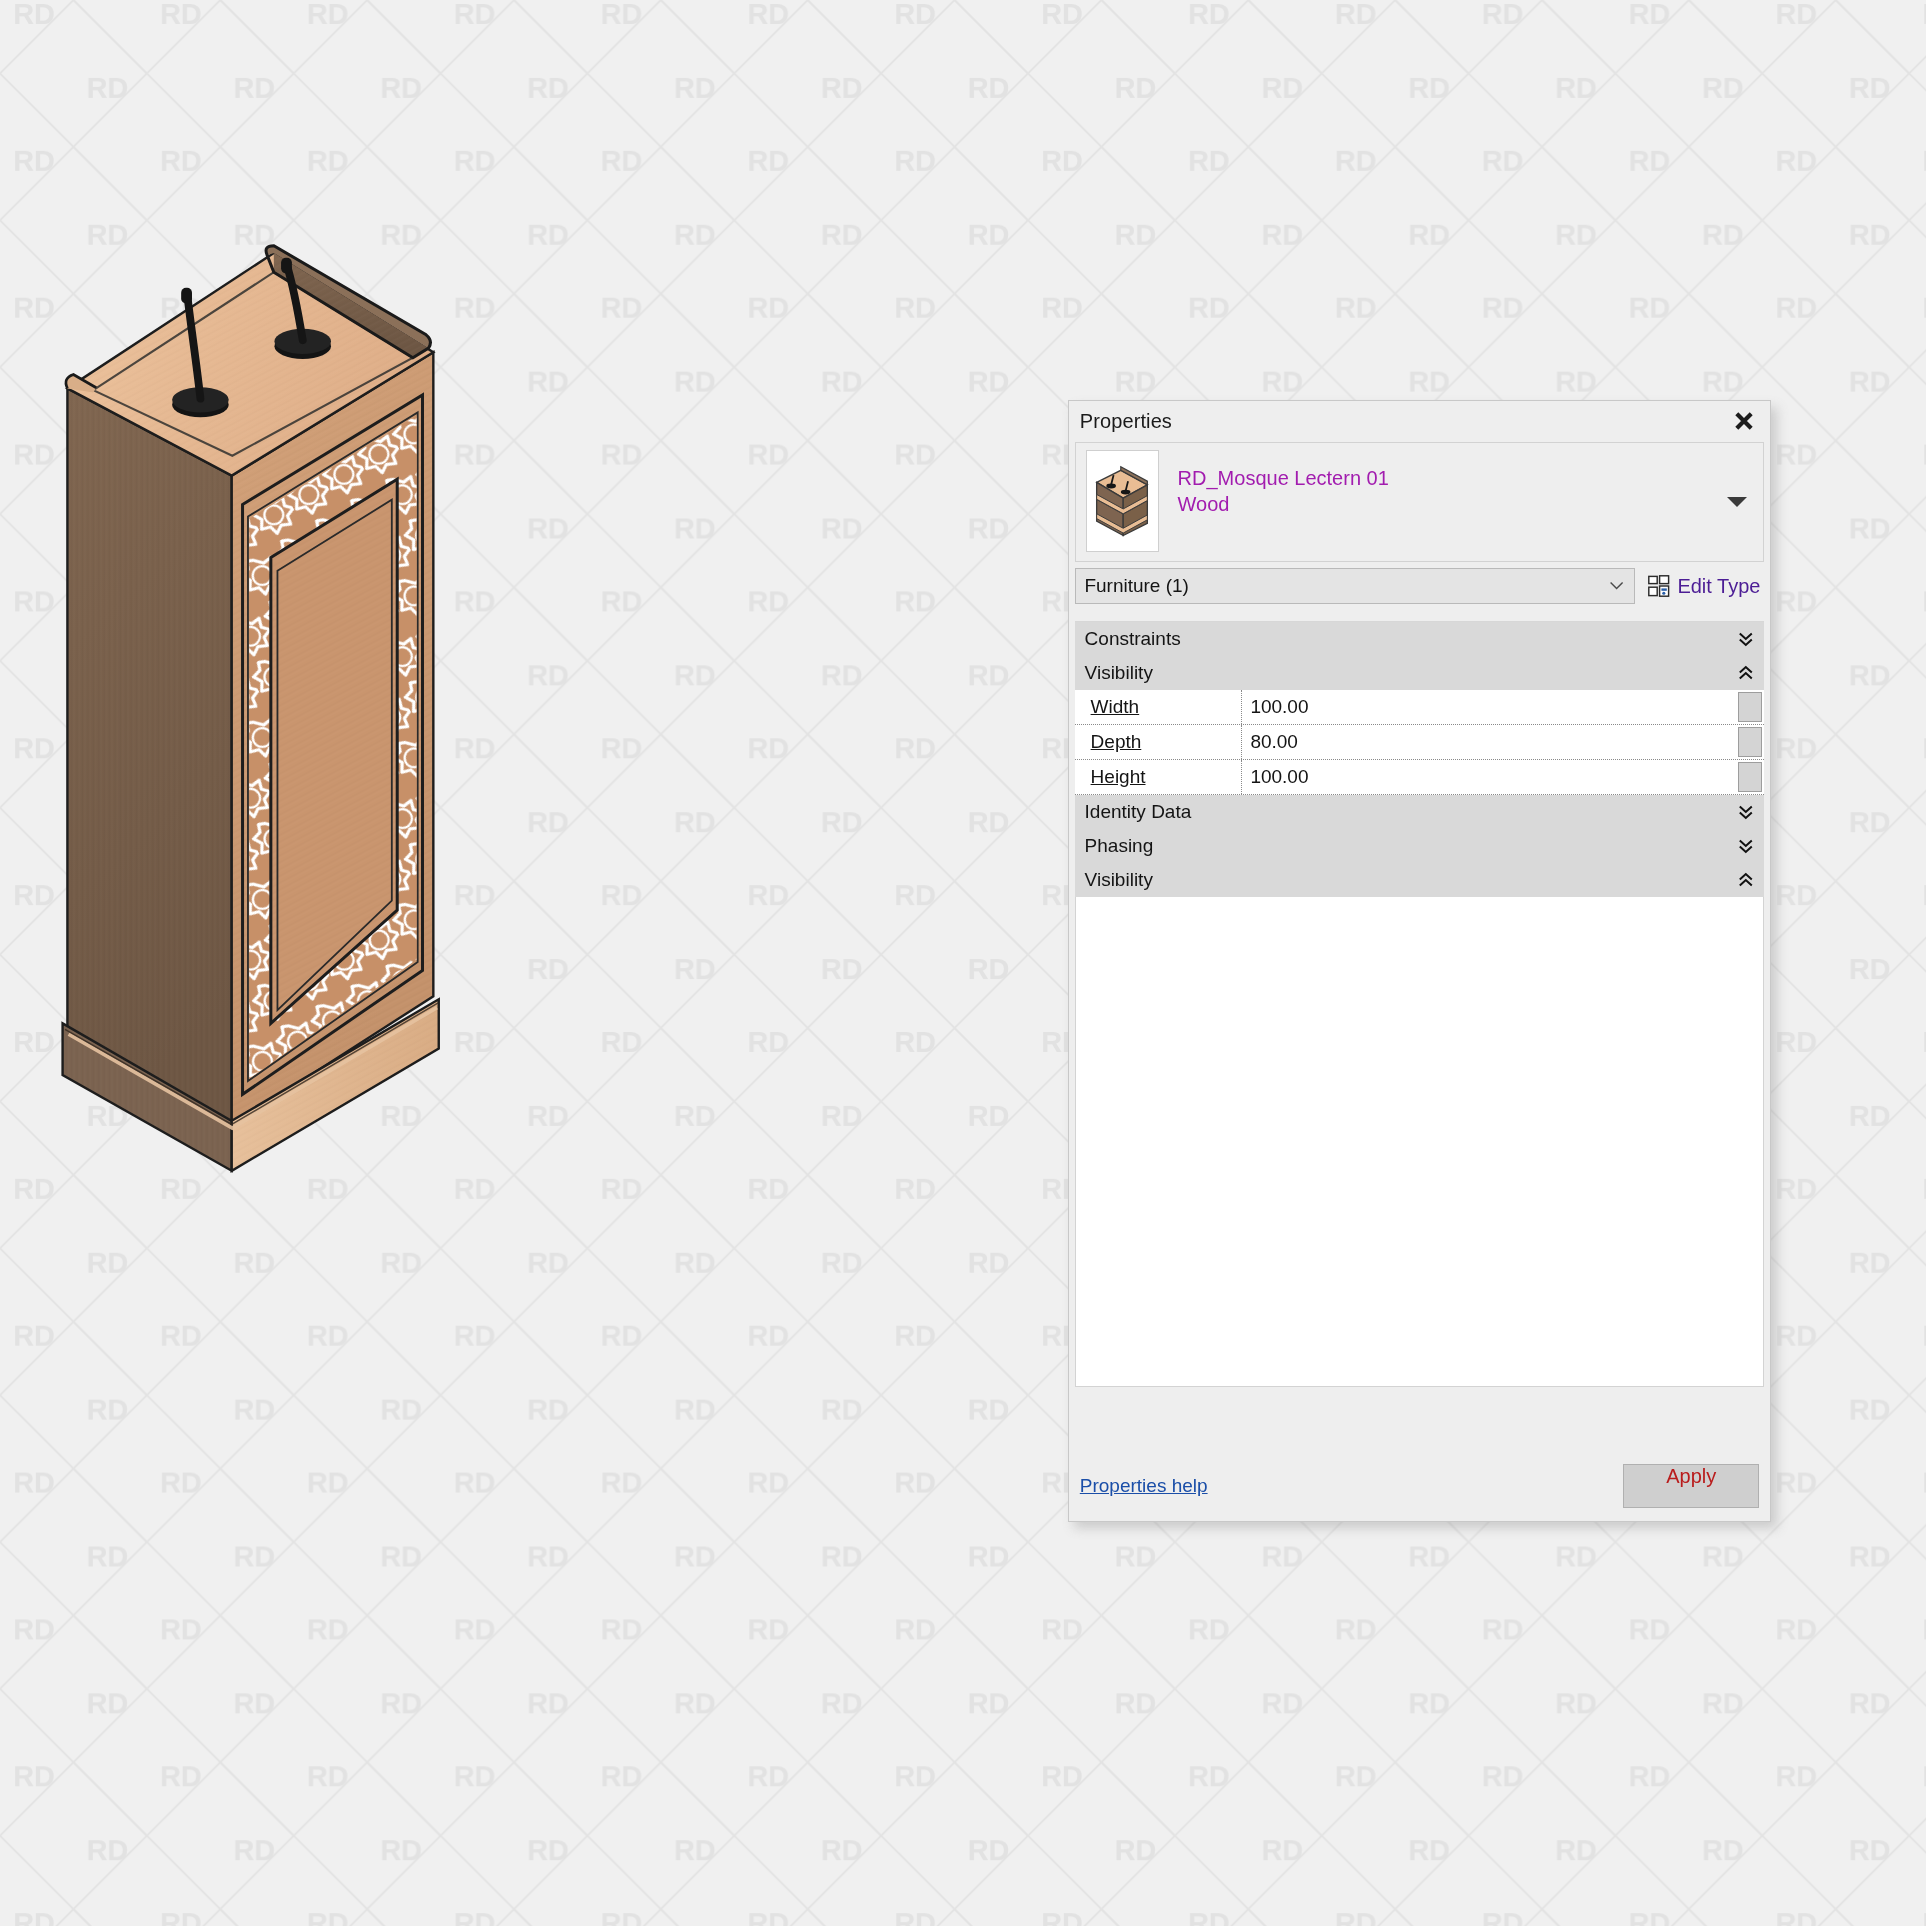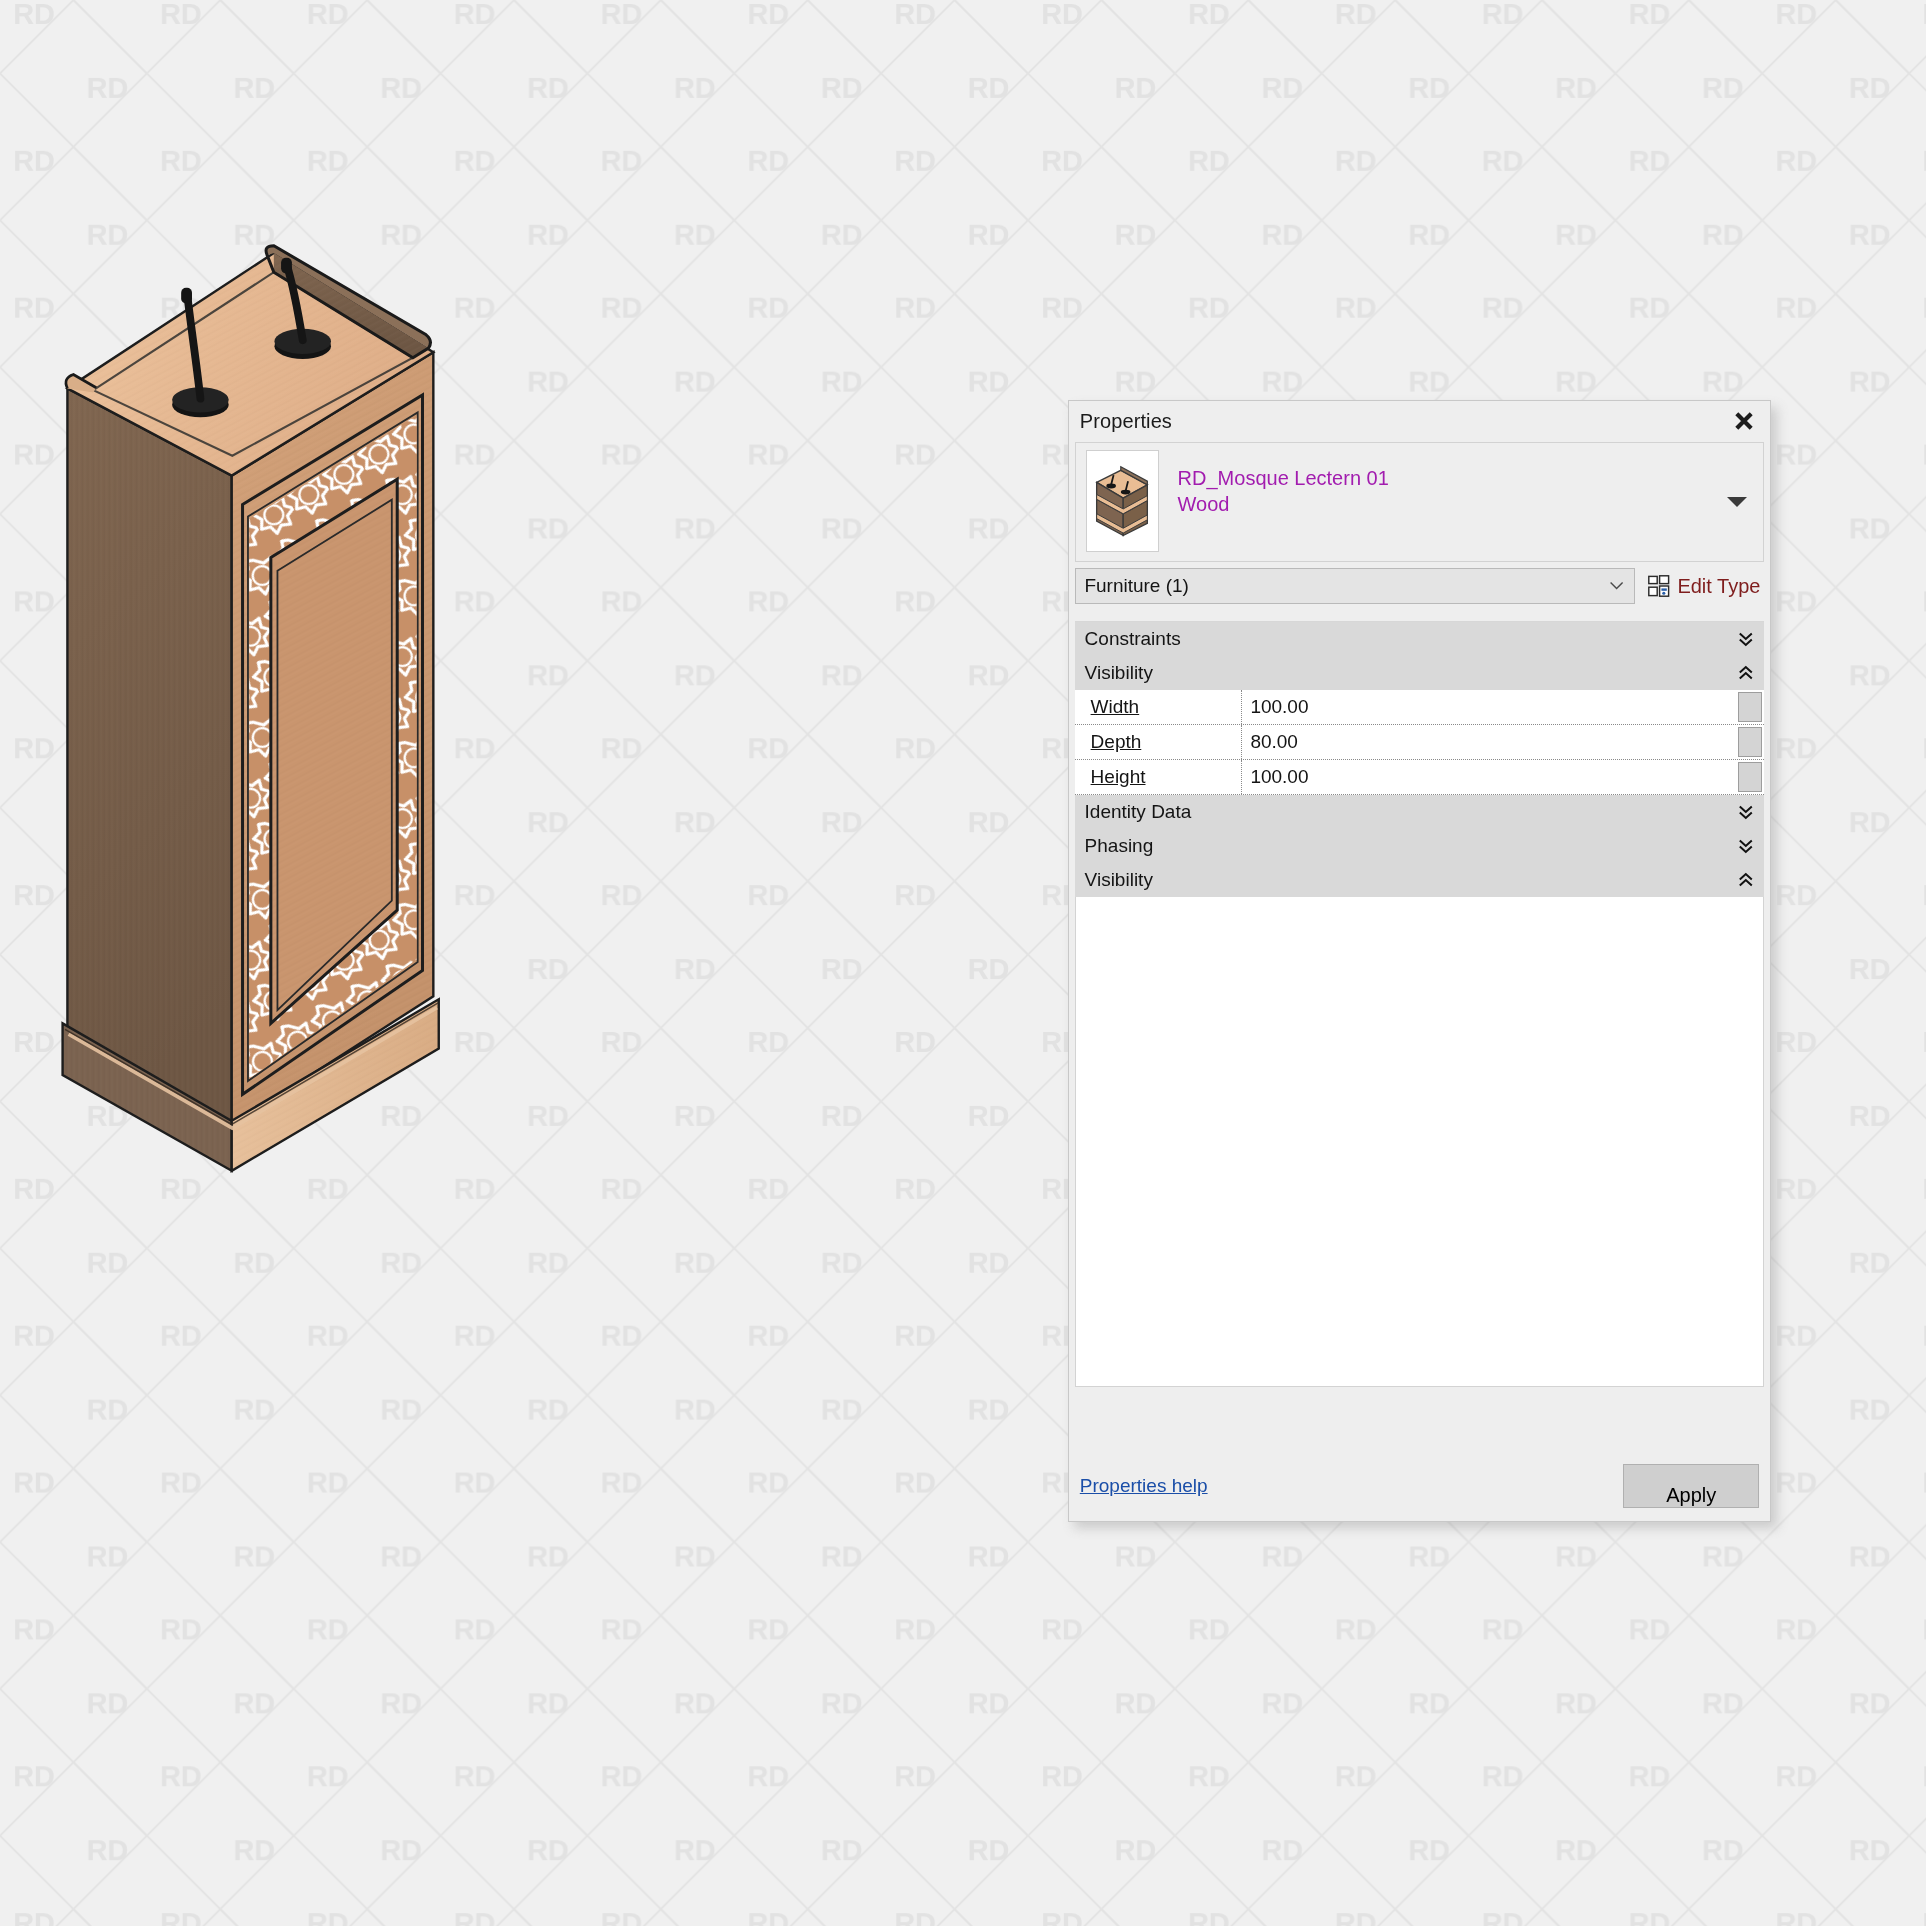--- a/index.html
+++ b/index.html
@@ -111,21 +111,21 @@
     color:#555;
   }
   .pp-edit-type{
     flex:0 0 auto;
     display:flex;align-items:center;gap:6px;
     margin-left:8.4px;
     padding:0 3.6px;
     cursor:pointer;
   }
   .pp-edit-type-label{
-    font-size:20px;color:#7f1d1d;
+    font-size:20px;color:#4c1d95;
   }
 
   
   .pp-grid{
     margin:17px 6px 0 6px;
     border-top:0.6px solid #d7d7d7;
   }
   .pp-group{
     height:34px;
     background:#d9d9d9;
@@ -201,23 +201,23 @@
   .pp-help{
     font-size:19px;color:#1a4ea8;
     text-decoration:underline;
     cursor:pointer;
   }
   .pp-apply{
     margin-left:auto;
     width:134px;height:42px;
     background:#cfcfcf;
     border:0.6px solid #b0b0b0;
-    color:#000000;
+    color:#b91c1c;
     font-size:20px;
-    display:flex;align-items:flex-end;justify-content:center;
+    display:flex;align-items:flex-start;justify-content:center;
     cursor:default;
   }
 </style>
 </head>
 <body>
 
 <svg id="watermark" width="1926" height="1926" viewBox="0 0 3200 3200" xmlns="http://www.w3.org/2000/svg">
   <defs>
     <pattern id="rdpat" width="244" height="244" patternUnits="userSpaceOnUse">
       <rect width="244" height="244" fill="#f0f0f0"></rect>

